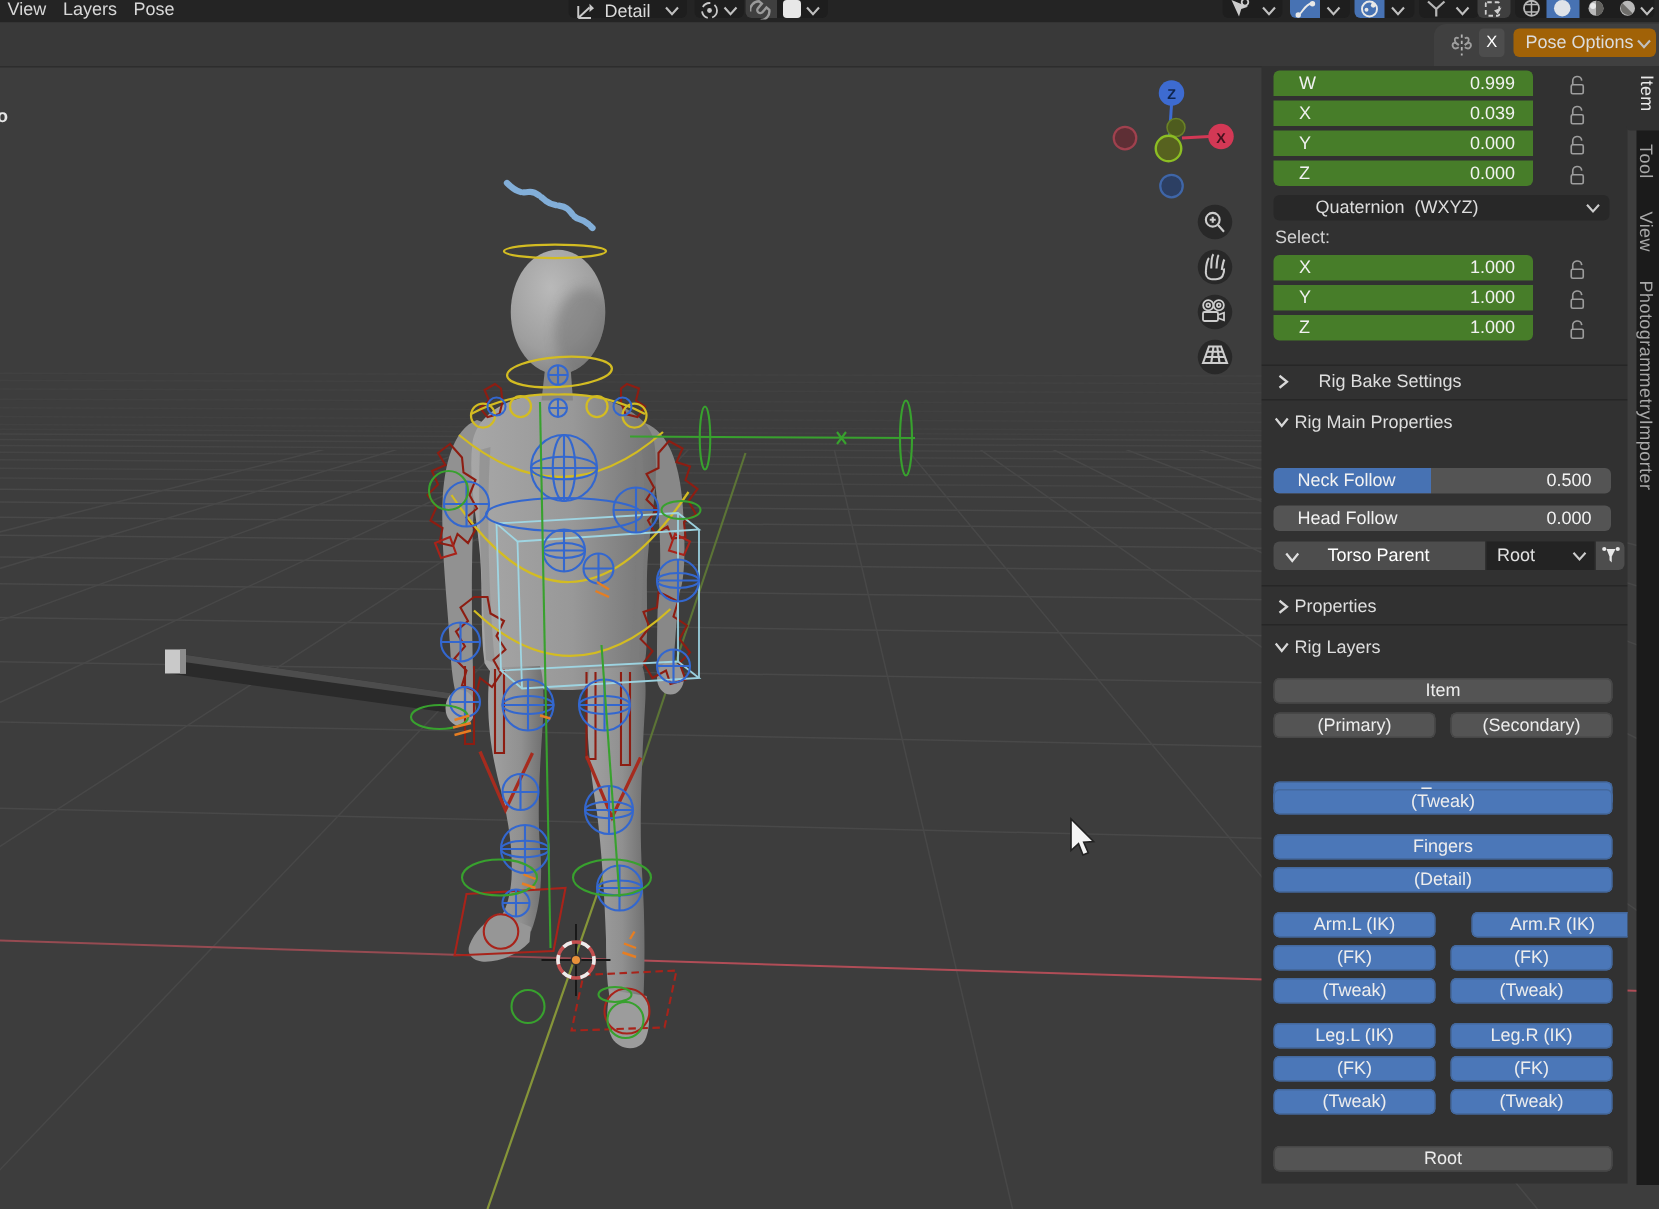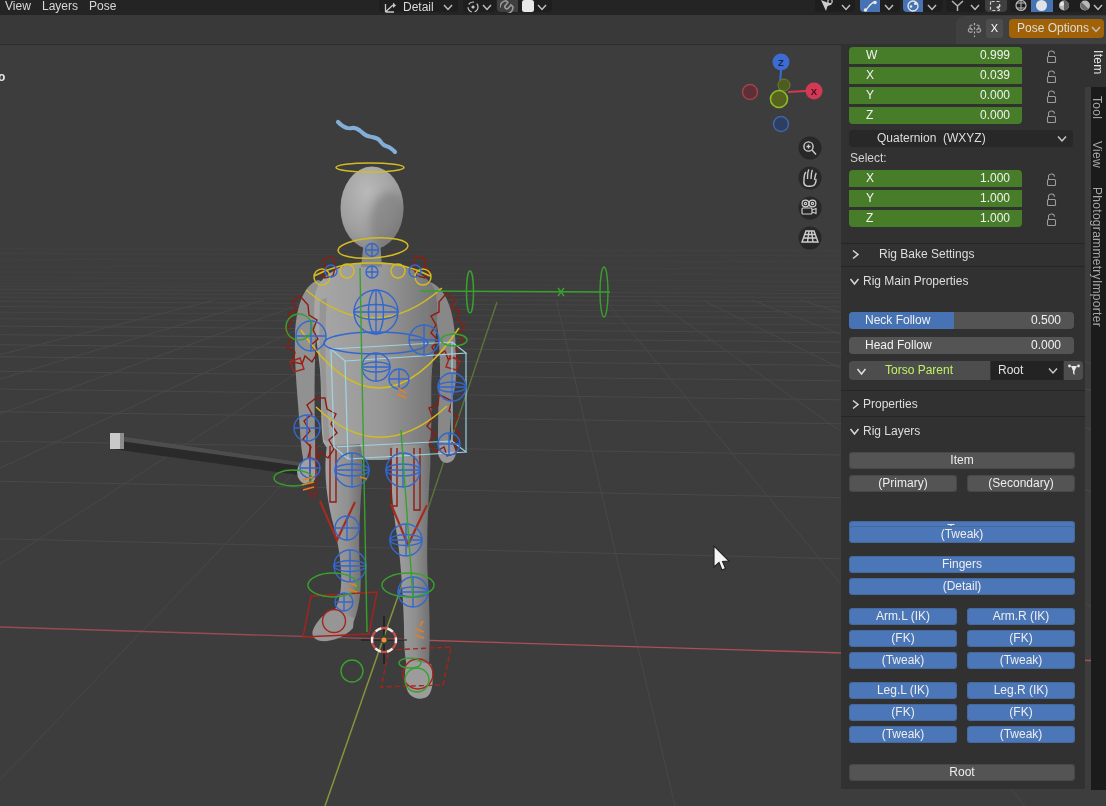--- a/index.html
+++ b/index.html
@@ -529,21 +529,21 @@
     <span class="abs" style="left:16px;">Neck Follow</span>
     <span class="abs" style="right:13px;">0.500</span>
   </div>
 
   <div class="slider" style="top:293px;">
     <span class="abs" style="left:16px;">Head Follow</span>
     <span class="abs" style="right:13px;">0.000</span>
   </div>
 
   <div class="abs" style="left:8px;top:317px;width:225px;height:19px;">
-    <div class="abs" style="left:0;top:0;width:141px;height:19px;background:#4d4d4d;border-radius:4px 0 0 4px;color:#bef264;font-size:12px;line-height:19px;">
+    <div class="abs" style="left:0;top:0;width:141px;height:19px;background:#4d4d4d;border-radius:4px 0 0 4px;color:#ffffff;font-size:12px;line-height:19px;">
       <svg class="abs" style="left:7px;top:6px;" width="11" height="9">
           <path d="M1.5,2 L5.5,7 L9.5,2" stroke="#e0e0e0" stroke-width="1.5" fill="none"></path>
         </svg>
       <span style="margin-left:36px;">Torso Parent</span>
     </div>
     <div class="abs" style="left:142px;top:0;width:72px;height:19px;background:#232323;color:#e2e2e2;font-size:12px;line-height:19px;">
       <span style="margin-left:7px;">Root</span>
       <svg class="abs" style="right:5px;top:6px;" width="10" height="8">
           <path d="M1,1.5 L5,6 L9,1.5" stroke="#cccccc" stroke-width="1.4" fill="none"></path>
         </svg>
@@ -568,21 +568,21 @@
   <div class="ph" style="top:380px;left:22px;text-align:right;">Rig Layers</div>
 
   <div class="btn gray" style="left:8px;top:408px;width:226px;">Item</div>
   <div class="btn gray" style="left:8px;top:431px;width:108px;">(Primary)</div>
   <div class="btn gray" style="left:126px;top:431px;width:108px;">(Secondary)</div>
   <div class="btn blue" style="left:8px;top:460px;width:226px;margin-top:17px;">Torso</div>
   <div class="btn blue" style="left:8px;top:482px;width:226px;">(Tweak)</div>
   <div class="btn blue" style="left:8px;top:534px;width:226px;">(Detail)</div>
   <div class="btn blue" style="left:8px;top:512px;width:226px;">Fingers</div>
   <div class="btn blue" style="left:8px;top:564px;width:108px;">Arm.L (IK)</div>
-  <div class="btn blue" style="left:126px;top:564px;width:108px;">Arm.R (IK)</div>
+  <div class="btn blue" style="left:140px;top:564px;width:108px;">Arm.R (IK)</div>
   <div class="btn blue" style="left:8px;top:586px;width:108px;">(FK)</div>
   <div class="btn blue" style="left:126px;top:586px;width:108px;">(FK)</div>
   <div class="btn blue" style="left:8px;top:608px;width:108px;">(Tweak)</div>
   <div class="btn blue" style="left:126px;top:608px;width:108px;">(Tweak)</div>
   <div class="btn blue" style="left:8px;top:638px;width:108px;">Leg.L (IK)</div>
   <div class="btn blue" style="left:126px;top:638px;width:108px;">Leg.R (IK)</div>
   <div class="btn blue" style="left:8px;top:660px;width:108px;">(FK)</div>
   <div class="btn blue" style="left:126px;top:660px;width:108px;">(FK)</div>
   <div class="btn blue" style="left:8px;top:682px;width:108px;">(Tweak)</div>
   <div class="btn blue" style="left:126px;top:682px;width:108px;">(Tweak)</div>

